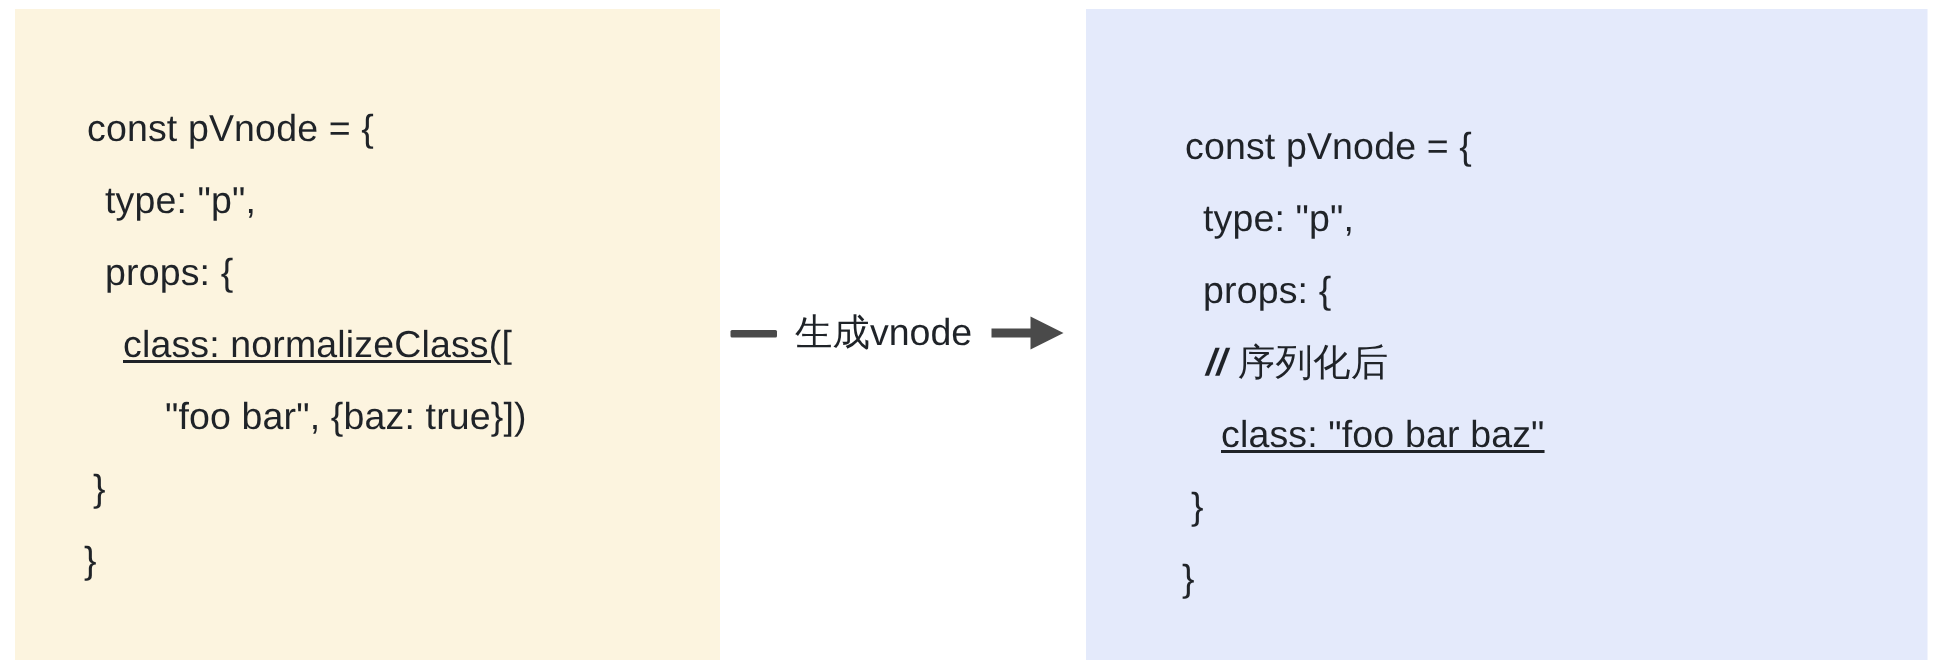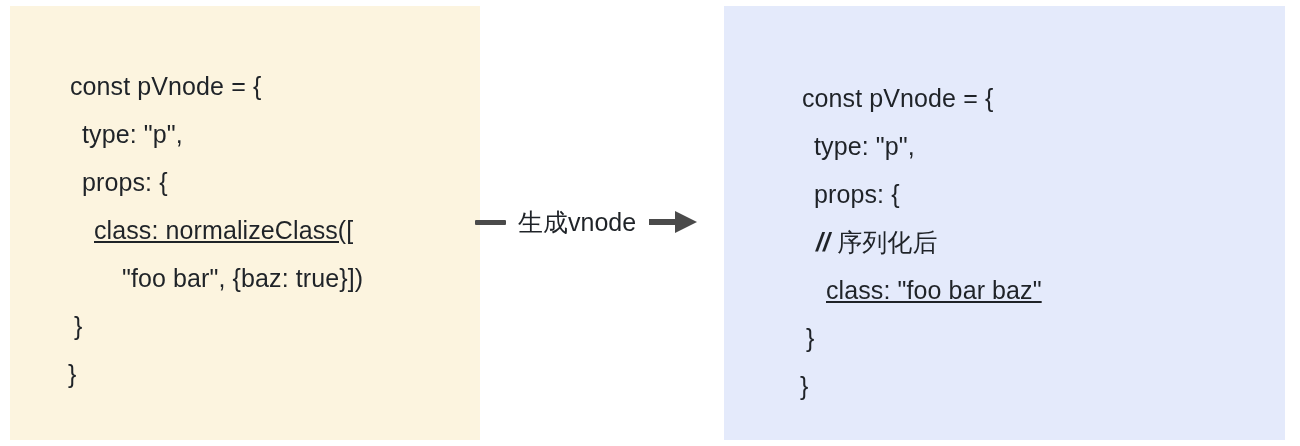--- a/index.html
+++ b/index.html
@@ -40,21 +40,21 @@
   .panel-after {
     left: 724px;
     top: 6px;
     width: 561px;
     height: 434px;
     background: #e4eafb;
   }
 
   .code-block {
     position: absolute;
-    left: 12px;
+    left: 0;
     top: 0;
     width: 100%;
   }
 
   .panel-before .code-block { padding: 56px 0 0 38px; }
   .panel-after  .code-block { padding: 68px 0 0 56px; }
 
   .code-line {
     font-family: "Liberation Sans", "DejaVu Sans", sans-serif;
     font-size: 25px;
@@ -77,21 +77,21 @@
   .ind-1 { padding-left: 22px; }
   .ind-2 { padding-left: 34px; text-decoration: underline; }
   .ind-3 { padding-left: 62px; }
   .ind-c { padding-left: 24px; }
   .ind-b1 { padding-left: 14px; }
   .ind-b0 { padding-left: 8px; }
 
   
   .connector {
     position: absolute;
-    left: 468px;
+    left: 480px;
     top: 196px;
     width: 244px;
     height: 52px;
     display: flex;
     align-items: center;
   }
 
   .conn-dash {
     width: 31px;
     height: 5px;

